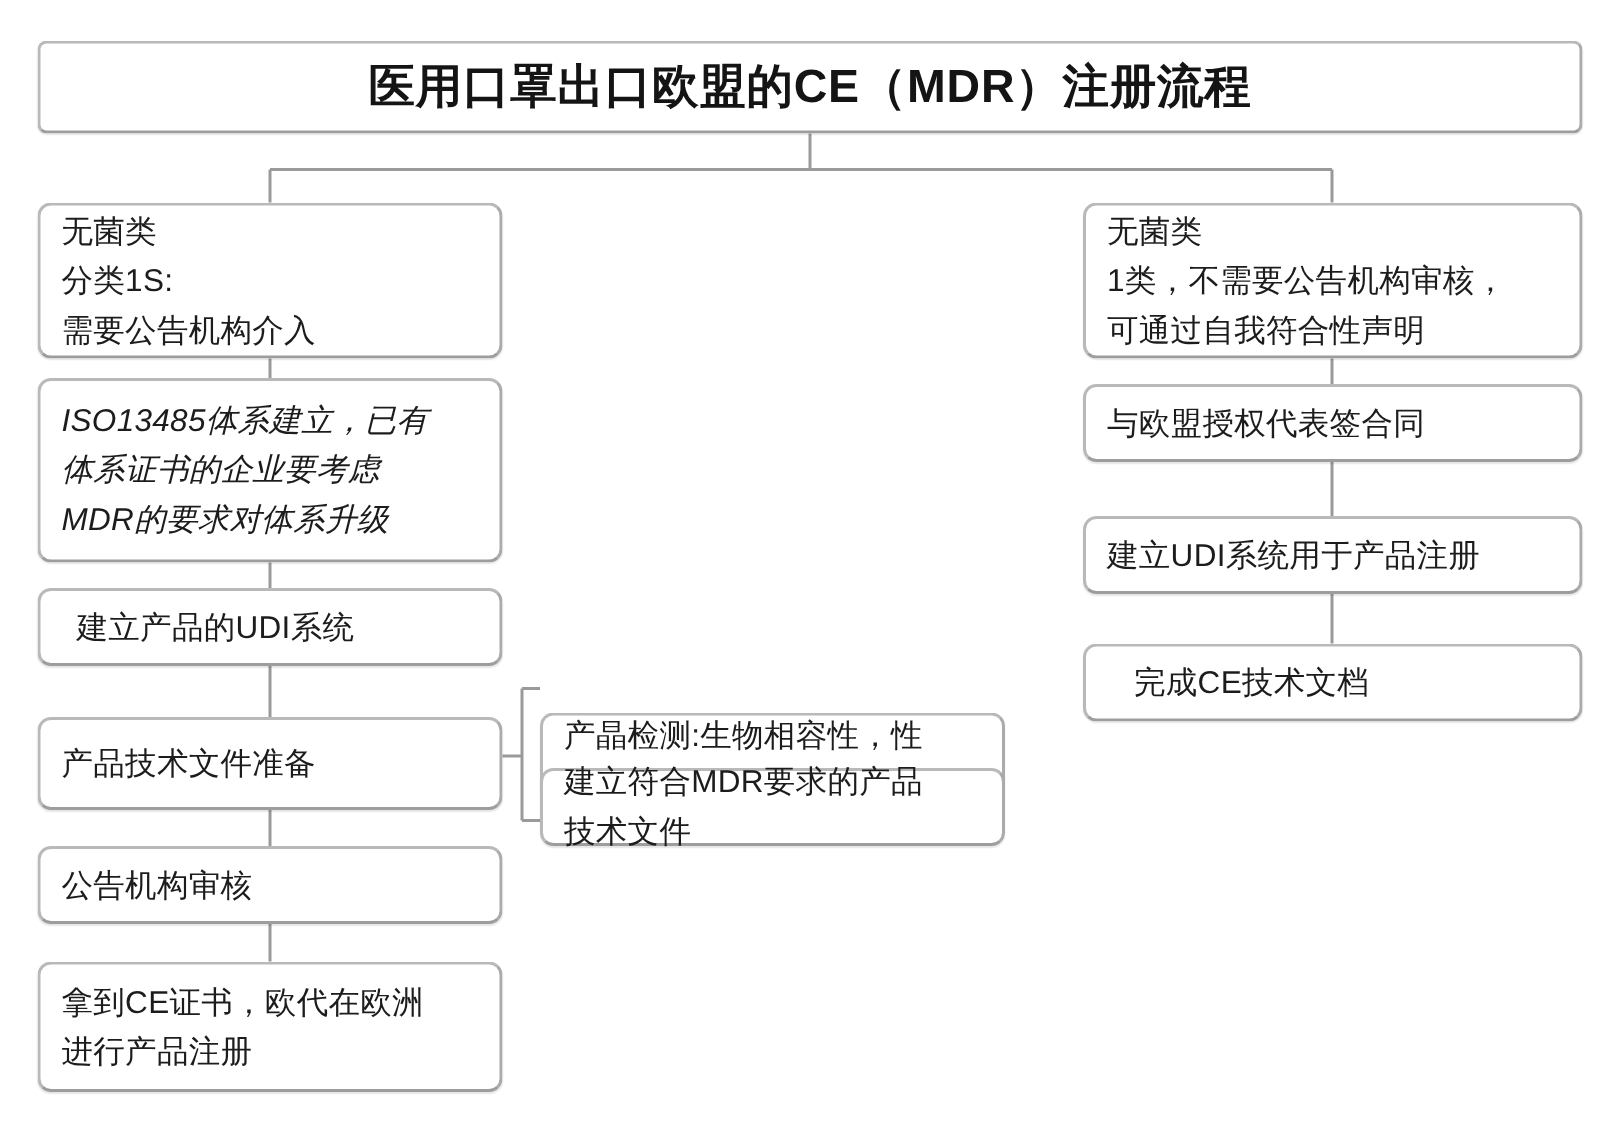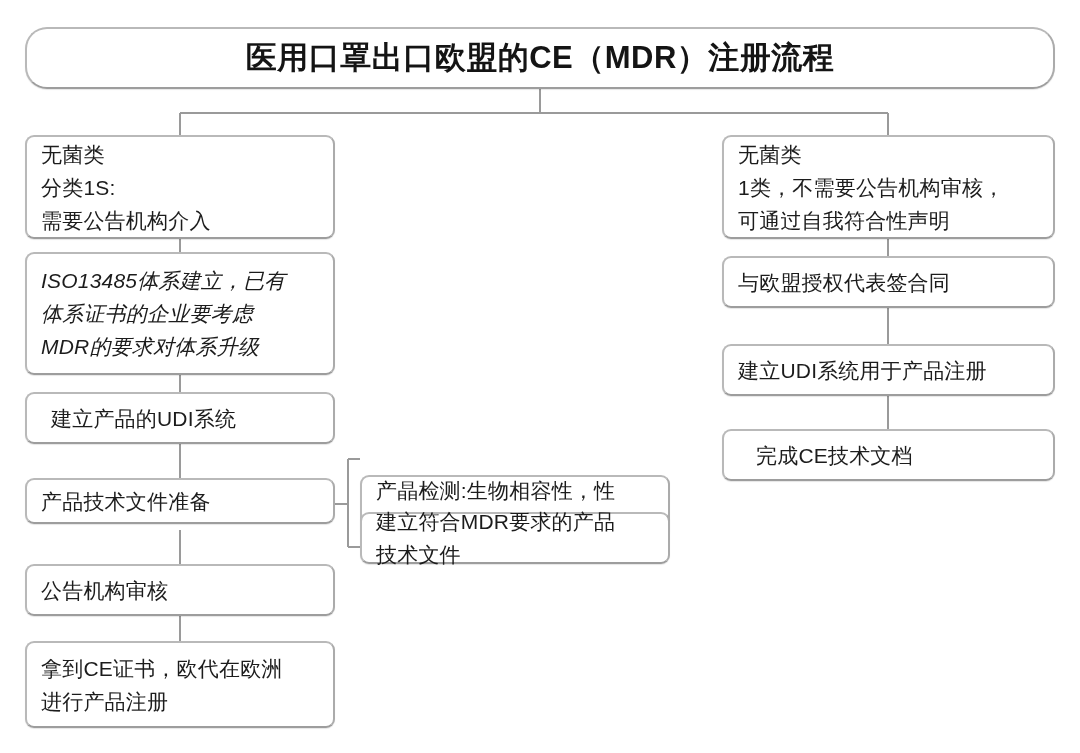--- a/index.html
+++ b/index.html
@@ -61,35 +61,35 @@
     white-space: pre-line;
     letter-spacing: 0.2px;
   }
   
   #node-title {
     left: 25px;
     top: 27px;
     width: 1030px;
     height: 62px;
     justify-content: center;
-    border-radius: 22px;
+    border-radius: 6px;
   }
   #node-title .node-text {
     text-align: center;
     font-size: 31px;
     line-height: 38px;
     font-weight: 700;
     letter-spacing: 0.5px;
     color: #141414;
   }
   
   #node-l1 { left: 25px; top: 135px;  width: 310px; height: 104px; }
   #node-l2 { left: 25px; top: 252px;  width: 310px; height: 123px; font-style: italic; }
   #node-l3 { left: 25px; top: 392px;  width: 310px; height: 52px; padding-left: 24px;  }
-  #node-l4 { left: 25px; top: 478px;  width: 310px; height: 46px; justify-content: center;  }
+  #node-l4 { left: 25px; top: 478px;  width: 310px; height: 62px; justify-content: center;  }
   #node-l5 { left: 25px; top: 564px;  width: 310px; height: 52px;  }
   #node-l6 { left: 25px; top: 641px;  width: 310px; height: 87px;  }
   
   #node-m1 { left: 360px; top: 427px; width: 310px; height: 64px; margin-top: 48px; }
   #node-m2 { left: 360px; top: 512px; width: 310px; height: 52px; }
   
   #node-r1 { left: 722px; top: 135px; width: 333px; height: 104px; }
   #node-r2 { left: 722px; top: 256px; width: 333px; height: 52px;  }
   #node-r3 { left: 722px; top: 344px; width: 333px; height: 52px;  }
   #node-r4 { left: 722px; top: 429px; width: 333px; height: 52px; padding-left: 32px;  }

